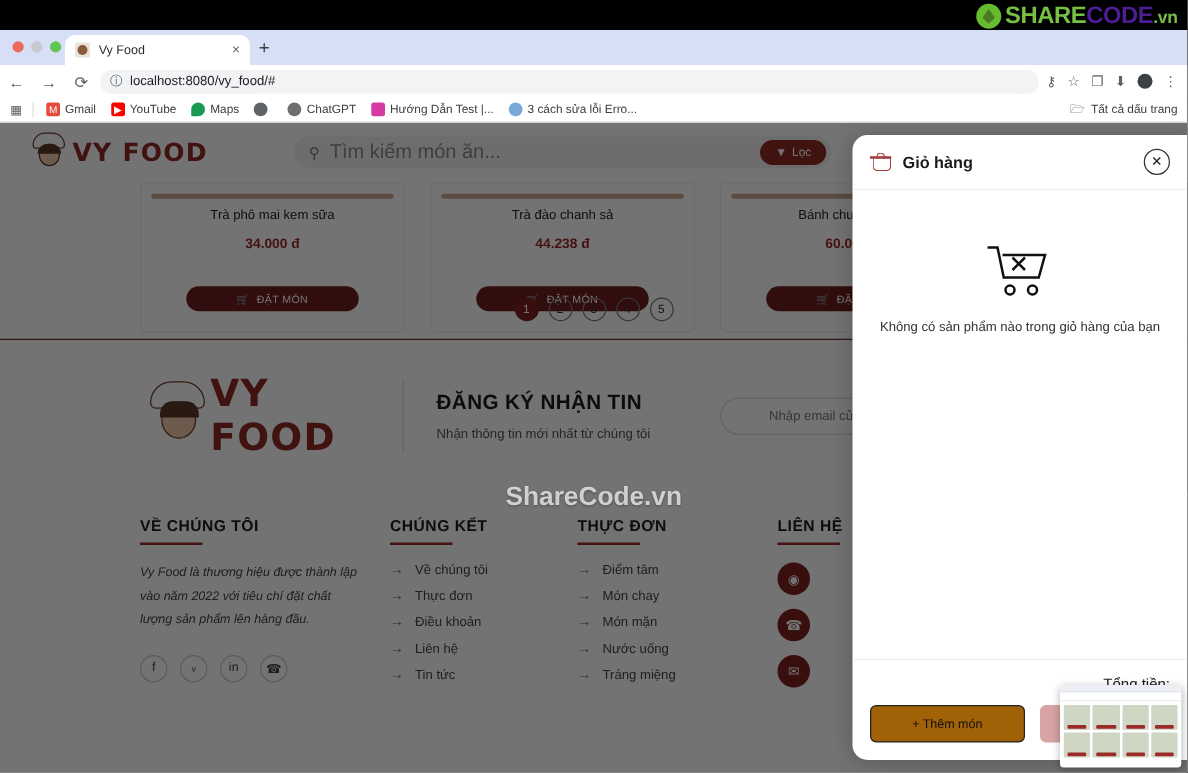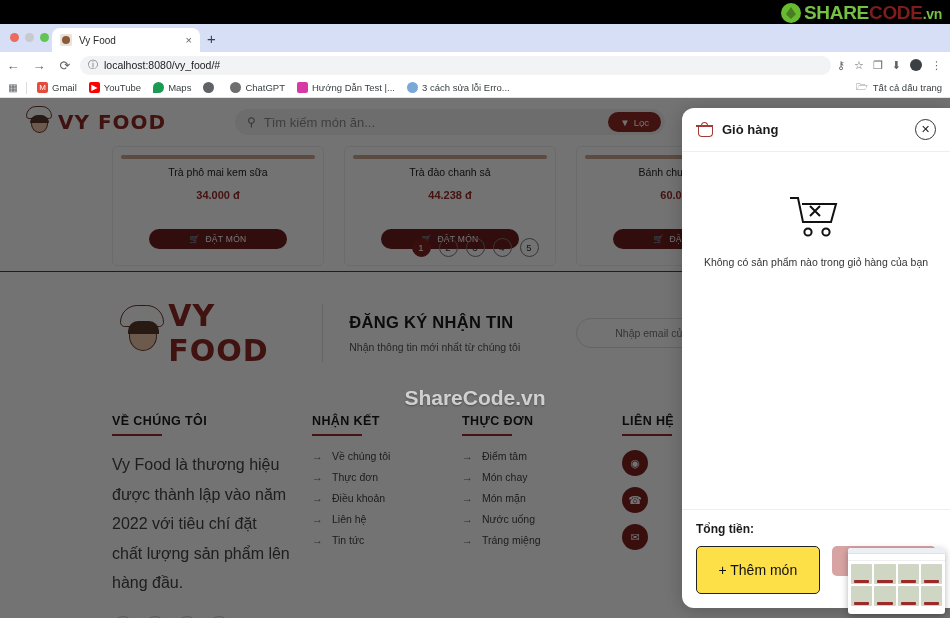--- a/index.html
+++ b/index.html
@@ -10,21 +10,21 @@
     background: #000;
   }
   #root { position: relative; width: 950px; height: 618px; background: #ffffff; }
 
   
   .topstrip { position:absolute; left:0; top:0; width:950px; height:24px; background:#000; }
   .sc-logo { position:absolute; right:8px; top:2px; display:flex; align-items:center; height:22px; }
   .sc-mark { width:20px; height:20px; border-radius:50%; background:#66bb2e; position:relative; margin-right:3px;}
   .sc-mark:after{ content:""; position:absolute; left:5px; top:4px; width:10px; height:12px; background:#4a7c22; clip-path: polygon(50% 0,100% 60%,50% 100%,0 60%); }
   .sc-txt { font-size:19px; font-weight:bold; letter-spacing:-.3px; font-family:"Liberation Sans",sans-serif;}
-  .sc-txt .g{color:#76c043;} .sc-txt .w{color:#7f1d1d;} .sc-txt .s{color:#76c043;font-size:14px;}
+  .sc-txt .g{color:#76c043;} .sc-txt .w{color:#4c1d95;} .sc-txt .s{color:#76c043;font-size:14px;}
 
   
   .tabbar { position:absolute; left:0; top:24px; width:950px; height:28px; background:#d6dff5; }
   .traffic { position:absolute; left:10px; top:9px; display:flex; gap:6px; }
   .dot{width:9px;height:9px;border-radius:50%;}
   .dot.r{background:#ed6a5e;} .dot.y{background:#c8c9cc;} .dot.g{background:#61c554;}
   .tab { position:absolute; left:52px; top:4px; width:148px; height:24px; background:#fff;
          border-radius:8px 8px 0 0; display:flex; align-items:center; padding:0 8px; }
   .tab-fav{width:12px;height:12px;border-radius:2px;background:#e9e2d8;margin-right:7px;position:relative;overflow:hidden;}
   .tab-fav:after{content:"";position:absolute;left:2px;top:2px;width:8px;height:8px;border-radius:50%;background:#8a5a3b;}
@@ -57,21 +57,21 @@
   
   .site-header{position:absolute;left:0;top:0;width:950px;height:48px;background:#fff;display:flex;align-items:center;padding:0 22px;}
   .brand{display:flex;align-items:center;width:185px;}
   .chefimg{width:36px;height:32px;position:relative;}
   .chefimg .hat{position:absolute;left:4px;top:0;width:26px;height:13px;background:#fff;border:1.3px solid #6b3b2a;border-radius:13px 13px 4px 4px;}
   .chefimg .face{position:absolute;left:9px;top:9px;width:17px;height:18px;border-radius:50%;background:#f0c9a8;border:1.3px solid #6b3b2a;}
   .chefimg .hair{position:absolute;left:8px;top:9px;width:19px;height:8px;background:#5a3a2a;border-radius:10px 10px 0 0;}
   .brandtxt{font-size:20px;font-weight:bold;color:#8e2a27;letter-spacing:1px;font-family:"DejaVu Sans",sans-serif;}
   .searchwrap{flex:1;max-width:430px;height:26px;background:#f2f2f2;border-radius:13px;display:flex;align-items:center;padding:0 4px 0 12px;margin-left:28px;}
   .s-ico{font-size:12px;color:#777;margin-right:8px;}
-  .s-ph{flex:1;font-size:13px;color:#8a8a8a;}
+  .s-ph{flex:1;font-size:16px;color:#8a8a8a;}
   .filter-btn{height:20px;background:#8e2a27;color:#fff;border-radius:10px;font-size:9.5px;display:flex;align-items:center;gap:4px;padding:0 12px;}
   .hdr-icons{margin-left:auto;display:flex;align-items:center;gap:22px;padding-right:6px;}
   .user-ico{width:17px;height:17px;}
   .cart-ico-wrap{position:relative;}
   .badge{position:absolute;right:-7px;top:-7px;width:15px;height:15px;border-radius:50%;background:#b02a2a;color:#fff;font-size:8.5px;display:flex;align-items:center;justify-content:center;}
 
   
   .prod-strip{position:absolute;left:0;top:48px;width:950px;height:120px;display:flex;gap:20px;padding:0 112px;}
   .card{flex:1;background:#fff;border:1px solid #eee;border-radius:5px;padding:8px 8px 10px;text-align:center;display:flex;flex-direction:column;align-items:center;}
   .card .ph{width:100%;height:4px;background:#caa78e;border-radius:3px;margin-bottom:7px;}
@@ -99,21 +99,21 @@
   .news-s{font-size:10.5px;color:#555;margin-top:9px;}
   .news-input{width:180px;height:30px;border:1px solid #dedede;border-radius:16px;display:flex;align-items:center;justify-content:center;font-size:10.5px;color:#777;margin-left:36px;}
   .news-btn{width:84px;height:30px;border-radius:16px;background:#8e2a27;color:#fff;font-size:10.5px;display:flex;align-items:center;justify-content:center;margin-left:10px;}
 
   
   .footer{position:absolute;left:0;top:296px;width:950px;height:224px;background:#fff;padding:20px 112px 0;display:flex;gap:0;}
   .fcol{padding-right:22px;}
   .fcol.c1{width:200px;} .fcol.c2{width:150px;} .fcol.c3{width:160px;} .fcol.c4{width:180px;}
   .fh{font-size:12.5px;font-weight:bold;color:#1b1b1b;letter-spacing:.4px;}
   .fh-ul{width:50px;height:2px;background:#9a2b28;margin:6px 0 14px;}
-  .fbody{font-size:16px;color:#444;line-height:1.85;}
+  .fbody{font-size:10px;color:#444;line-height:1.85;font-style:italic;}
   .fsoc{display:flex;gap:10px;margin-top:18px;}
   .fsoc i{width:22px;height:22px;border-radius:50%;border:1px solid #c9c9c9;display:flex;align-items:center;justify-content:center;font-style:normal;font-size:10px;color:#444;}
   .flist li{list-style:none;display:flex;align-items:center;gap:9px;font-size:10.5px;color:#444;margin-bottom:9px;}
   .flist .arr{color:#666;font-size:11px;}
   .contact-col{display:flex;flex-direction:column;gap:11px;}
   .cbubble{width:26px;height:26px;border-radius:50%;background:#7e2220;color:#fff;display:flex;align-items:center;justify-content:center;font-size:11px;}
 
   .copy{position:absolute;left:0;top:492px;width:950px;text-align:center;font-size:10px;color:#555;}
 
   
@@ -128,23 +128,23 @@
   .basket{width:17px;height:15px;position:relative;margin-right:9px;}
   .basket:before{content:"";position:absolute;left:2px;top:4px;width:13px;height:10px;border:1.4px solid #a33a37;border-radius:0 0 4px 4px;border-top:none;}
   .basket:after{content:"";position:absolute;left:0;top:3px;width:17px;height:1.6px;background:#a33a37;}
   .basket em{position:absolute;left:5px;top:0;width:7px;height:5px;border:1.4px solid #a33a37;border-bottom:none;border-radius:4px 4px 0 0;}
   .cart-title{font-size:13px;font-weight:bold;color:#1b1b1b;}
   .cart-x{margin-left:auto;width:21px;height:21px;border-radius:50%;border:1.2px solid #333;display:flex;align-items:center;justify-content:center;font-size:11px;color:#222;}
   .cart-body{flex:1;display:flex;flex-direction:column;align-items:center;padding-top:40px;}
   .empty-cart{width:64px;height:48px;position:relative;margin-bottom:16px;}
   .cart-empty-txt{font-size:10.5px;color:#333;}
   .cart-foot{border-top:1px solid #eee;padding:12px 14px 14px;}
-  .total-lbl{font-size:12px;font-weight:bold;color:#1b1b1b;margin-bottom:10px;}
+  .total-lbl{font-size:12px;font-weight:normal;color:#1b1b1b;margin-bottom:10px;text-align:right;}
   .foot-btns{display:flex;gap:12px;}
-  .btn-add{width:128px;height:48px;border:1.4px solid #222;border-radius:5px;background:#fde047;font-size:14px;color:#111;display:flex;align-items:center;justify-content:center;gap:4px;}
+  .btn-add{width:128px;height:30px;border:1.4px solid #222;border-radius:5px;background:#a16207;font-size:10px;color:#111;display:flex;align-items:center;justify-content:center;gap:4px;}
   .btn-pay{width:108px;height:30px;border-radius:5px;background:#d8a3a3;}
 
   
   .thumb{position:absolute;right:5px;bottom:4px;width:97px;height:66px;background:#fff;border-radius:3px;
          box-shadow:0 2px 7px rgba(0,0,0,.3);z-index:80;overflow:hidden;}
   .thumb .tbar{height:6px;background:#eceff3;border-bottom:1px solid #dfe3e8;}
   .thumb .thead{height:7px;background:#fff;border-bottom:1px solid #eee;}
   .thumb .tgrid{display:grid;grid-template-columns:repeat(4,1fr);gap:2px;padding:3px;}
   .thumb .tcell{height:20px;background:#cfd6c4;border-radius:1px;position:relative;}
   .thumb .tcell:after{content:"";position:absolute;left:3px;right:3px;bottom:1px;height:3px;background:#9a2b28;border-radius:1px;}
@@ -333,21 +333,21 @@
         <div class="fh-ul"></div>
         <div class="fbody">Vy Food là thương hiệu được thành lập vào năm 2022 với tiêu chí đặt chất lượng sản phẩm lên hàng đầu.</div>
         <div class="fsoc">
           <i>f</i>
           <i>ᵥ</i>
           <i>in</i>
           <i>☎</i>
         </div>
       </div>
       <div class="fcol c2">
-        <div class="fh">NHẬN KẾT</div>
+        <div class="fh">CHÚNG KẾT</div>
         <div class="fh-ul"></div>
         <ul class="flist">
           <li>
                 <span class="arr">→</span>
                 <span>Về chúng tôi</span>
               </li>
           <li>
                 <span class="arr">→</span>
                 <span>Thực đơn</span>
               </li>

